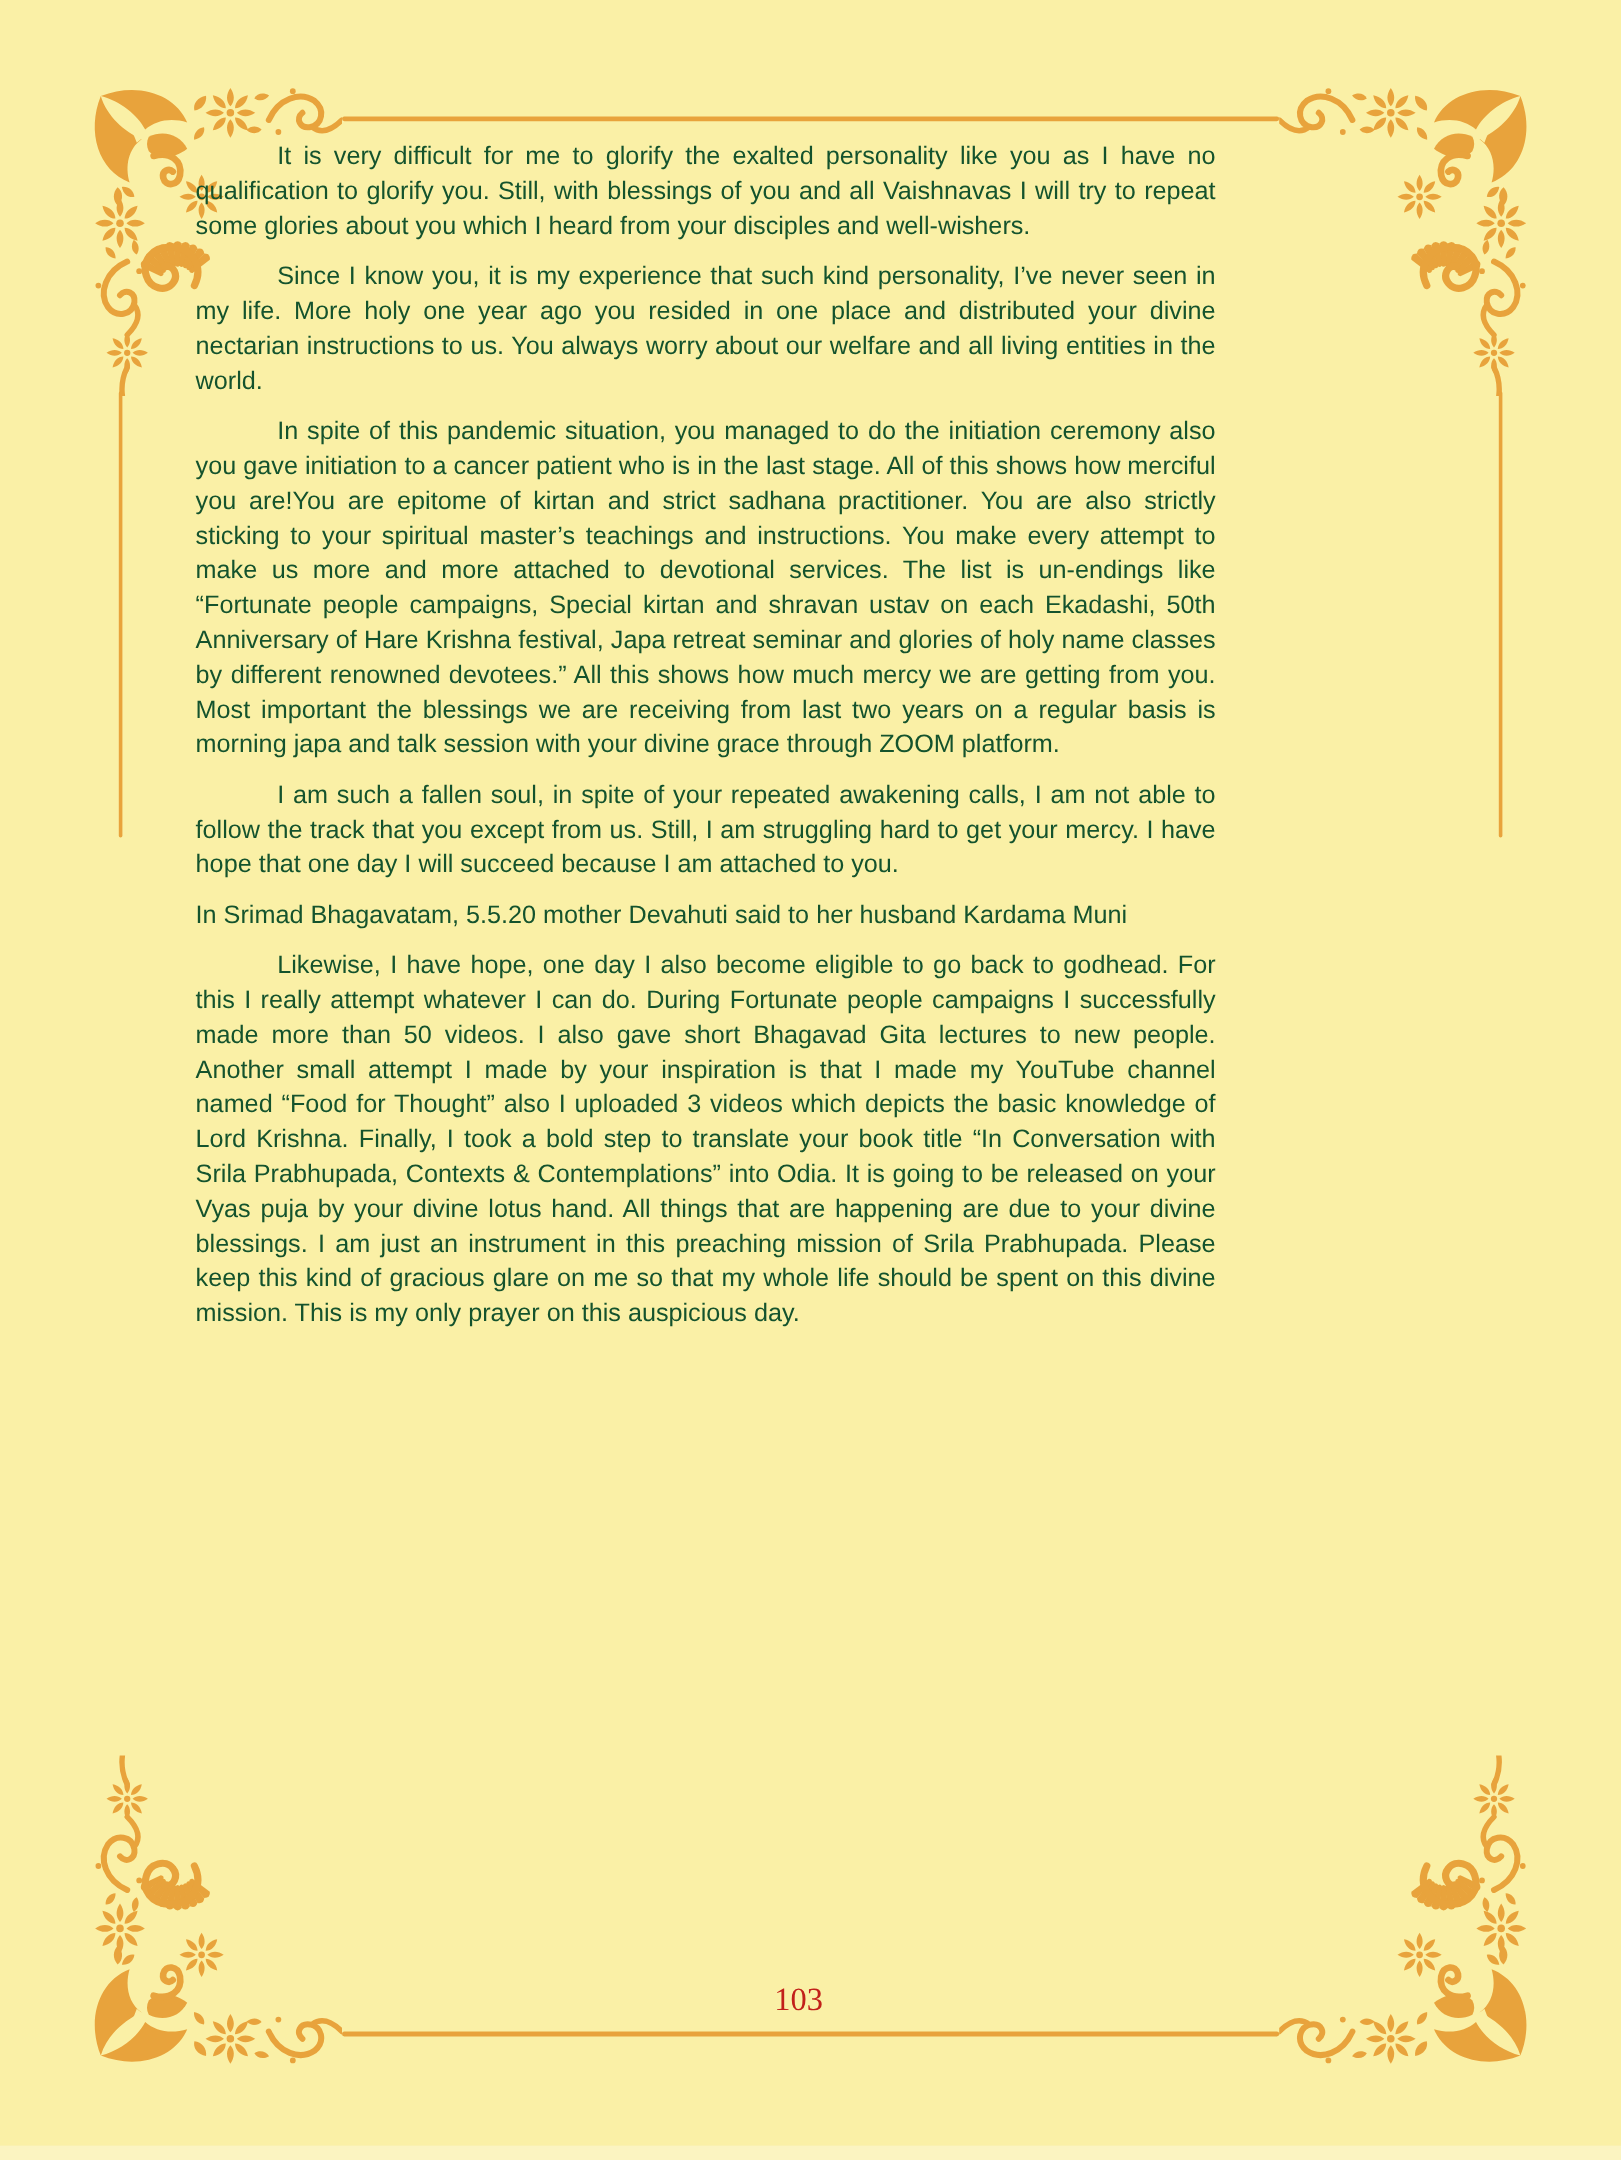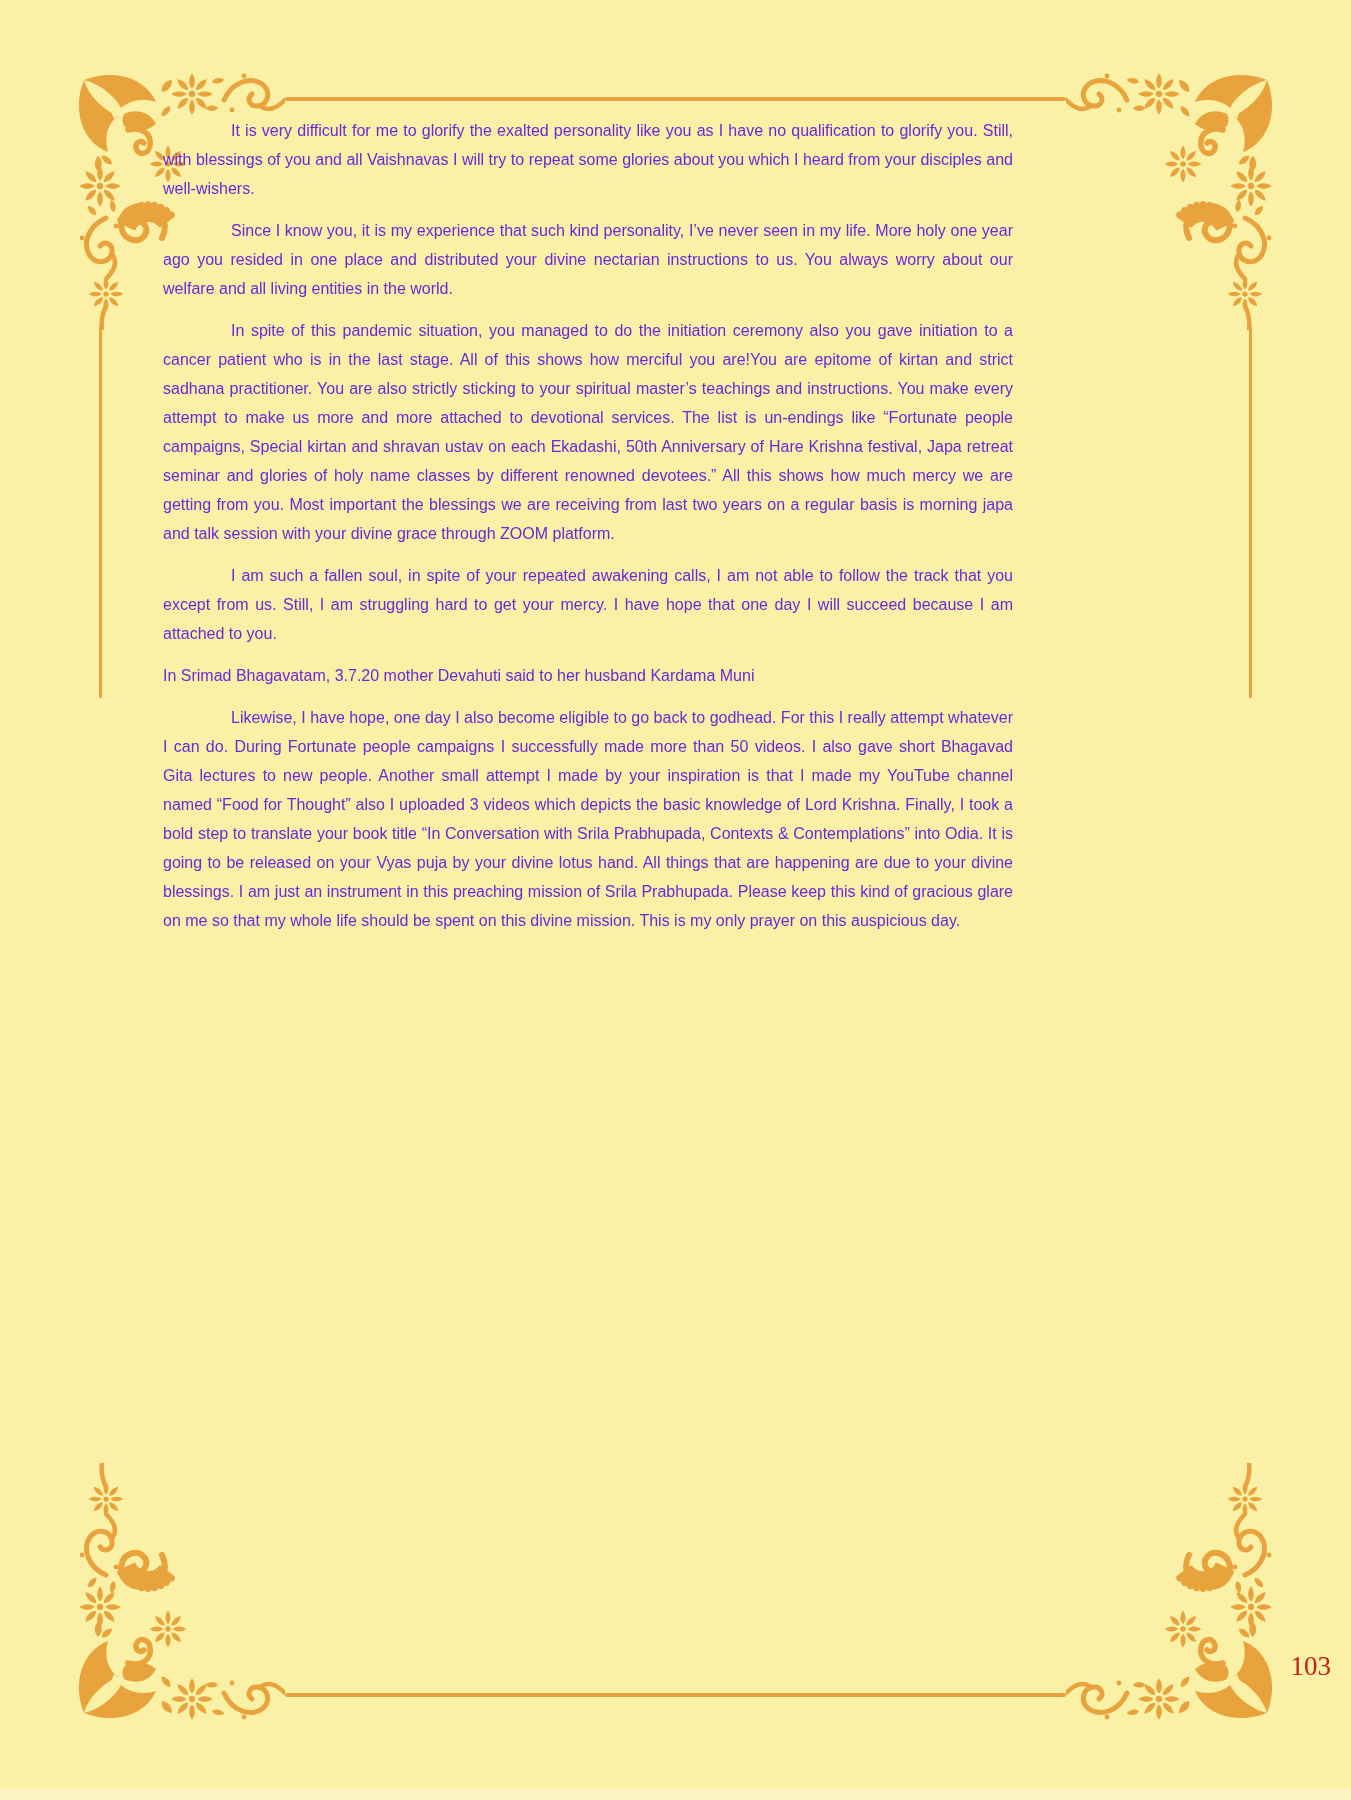--- a/index.html
+++ b/index.html
@@ -15,28 +15,28 @@
   #rule-right{left:1249px;top:326px;width:3px;height:372px}
 
   .corner{position:absolute;width:213px;height:264px;color:#e8a33c}
   .corner.tl{left:72px;top:66px}
   .corner.tr{left:1066px;top:66px;transform:scaleX(-1)}
   .corner.bl{left:72px;top:1463px;transform:scaleY(-1)}
   .corner.br{left:1066px;top:1463px;transform:scale(-1,-1)}
 
   .text-block{
     position:absolute;left:163px;top:116px;width:850px;
-    font-size:16px;line-height:29px;color:#6d28d9;
+    font-size:21px;line-height:29px;color:#14532d;
     text-align:justify;
   }
   .text-block p{margin:0 0 13px 0}
   .text-block p.indent{text-indent:68px}
 
   .page-number{
-    position:absolute;left:0;top:1651px;width:1331px;text-align:right;
+    position:absolute;left:0;top:1651px;width:1331px;text-align:center;
     font-family:"Liberation Serif",serif;font-size:27px;color:#c2201a;
   }
   .bottom-edge{
     position:absolute;left:0;top:1788px;width:100%;height:12px;
     background:rgba(255,255,255,0.30);
   }
 </style>
 </head>
 <body>
 
@@ -125,21 +125,21 @@
   <div class="rule" id="rule-top"></div>
   <div class="rule" id="rule-bottom"></div>
   <div class="rule" id="rule-left"></div>
   <div class="rule" id="rule-right"></div>
 
   <main class="text-block">
     <p class="indent">It is very difficult for me to glorify the exalted personality like you as I have no qualification to glorify you. Still, with blessings of you and all Vaishnavas I will try to repeat some glories about you which I heard from your disciples and well-wishers.</p>
     <p class="indent">Since I know you, it is my experience that such kind personality, I’ve never seen in my life. More holy one year ago you resided in one place and distributed your divine nectarian instructions to us. You always worry about our welfare and all living entities in the world.</p>
     <p class="indent">In spite of this pandemic situation, you managed to do the initiation ceremony also you gave initiation to a cancer patient who is in the last stage. All of this shows how merciful you are!You are epitome of kirtan and strict sadhana practitioner. You are also strictly sticking to your spiritual master’s teachings and instructions. You make every attempt to make us more and more attached to devotional services. The list is un-endings like “Fortunate people campaigns, Special kirtan and shravan ustav on each Ekadashi, 50th Anniversary of Hare Krishna festival, Japa retreat seminar and glories of holy name classes by different renowned devotees.” All this shows how much mercy we are getting from you. Most important the blessings we are receiving from last two years on a regular basis is morning japa and talk session with your divine grace through ZOOM platform.</p>
     <p class="indent">I am such a fallen soul, in spite of your repeated awakening calls, I am not able to follow the track that you except from us. Still, I am struggling hard to get your mercy. I have hope that one day I will succeed because I am attached to you.</p>
-    <p>In Srimad Bhagavatam, 3.7.20 mother Devahuti said to her husband Kardama Muni</p>
+    <p>In Srimad Bhagavatam, 5.5.20 mother Devahuti said to her husband Kardama Muni</p>
     <p class="indent">Likewise, I have hope, one day I also become eligible to go back to godhead. For this I really attempt whatever I can do. During Fortunate people campaigns I successfully made more than 50 videos. I also gave short Bhagavad Gita lectures to new people. Another small attempt I made by your inspiration is that I made my YouTube channel named “Food for Thought” also I uploaded 3 videos which depicts the basic knowledge of Lord Krishna. Finally, I took a bold step to translate your book title “In Conversation with Srila Prabhupada, Contexts &amp; Contemplations” into Odia. It is going to be released on your Vyas puja by your divine lotus hand. All things that are happening are due to your divine blessings. I am just an instrument in this preaching mission of Srila Prabhupada. Please keep this kind of gracious glare on me so that my whole life should be spent on this divine mission. This is my only prayer on this auspicious day.</p>
   </main>
 
   <div class="page-number">103</div>
 
   <div class="bottom-edge"></div>
 
 </div>
 
 </body></html>

